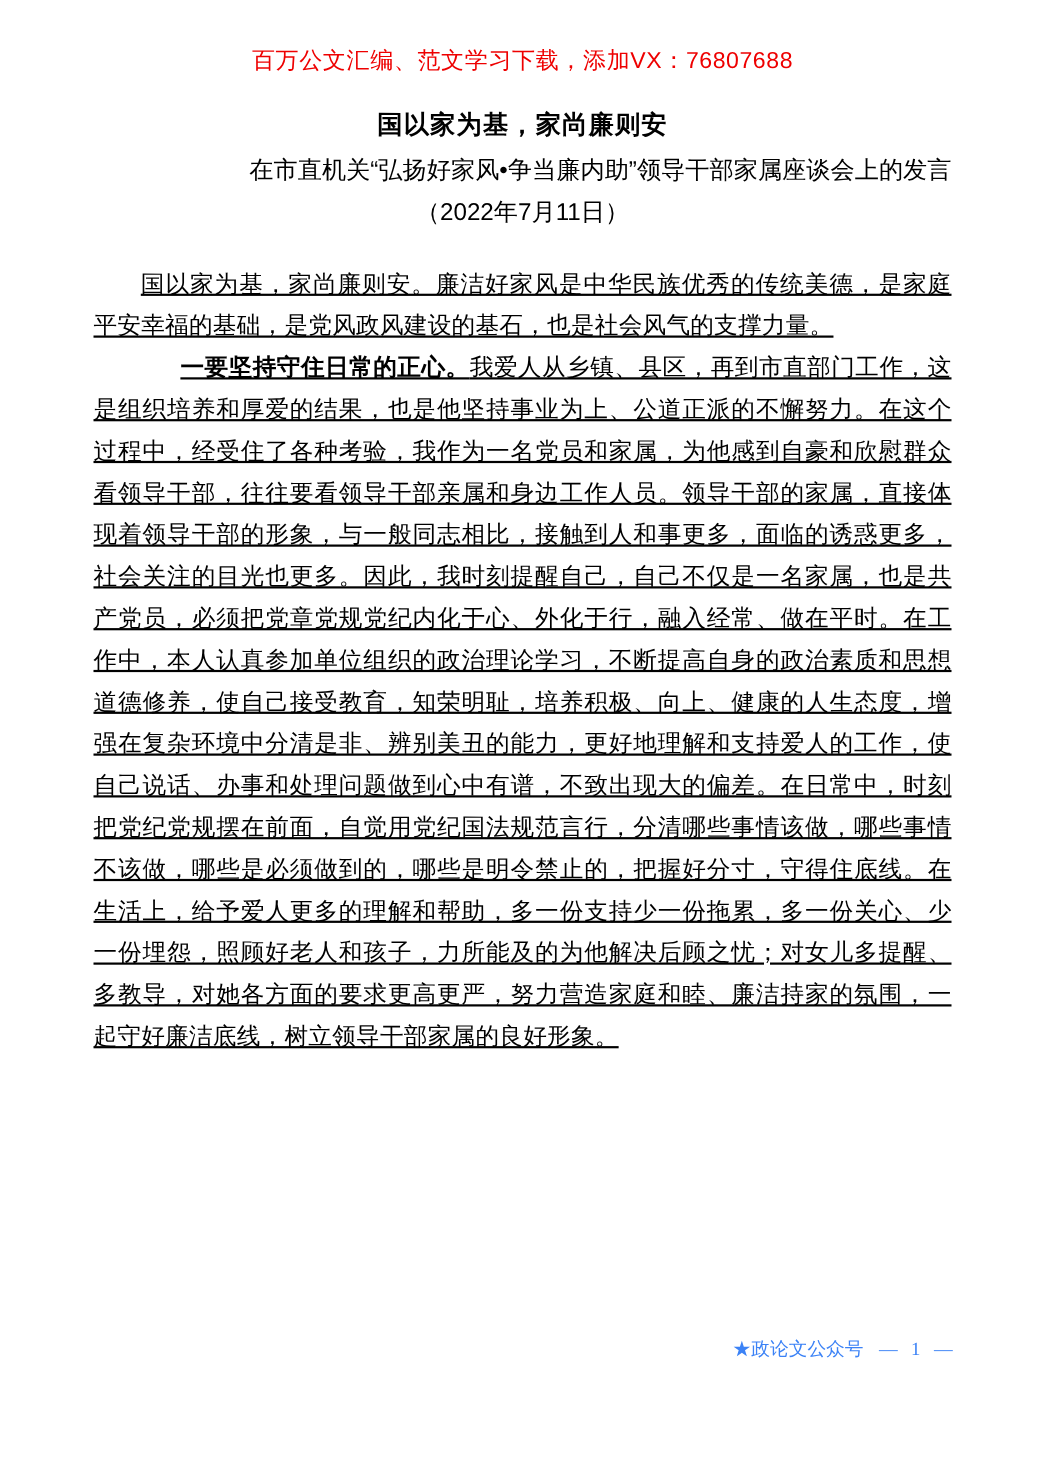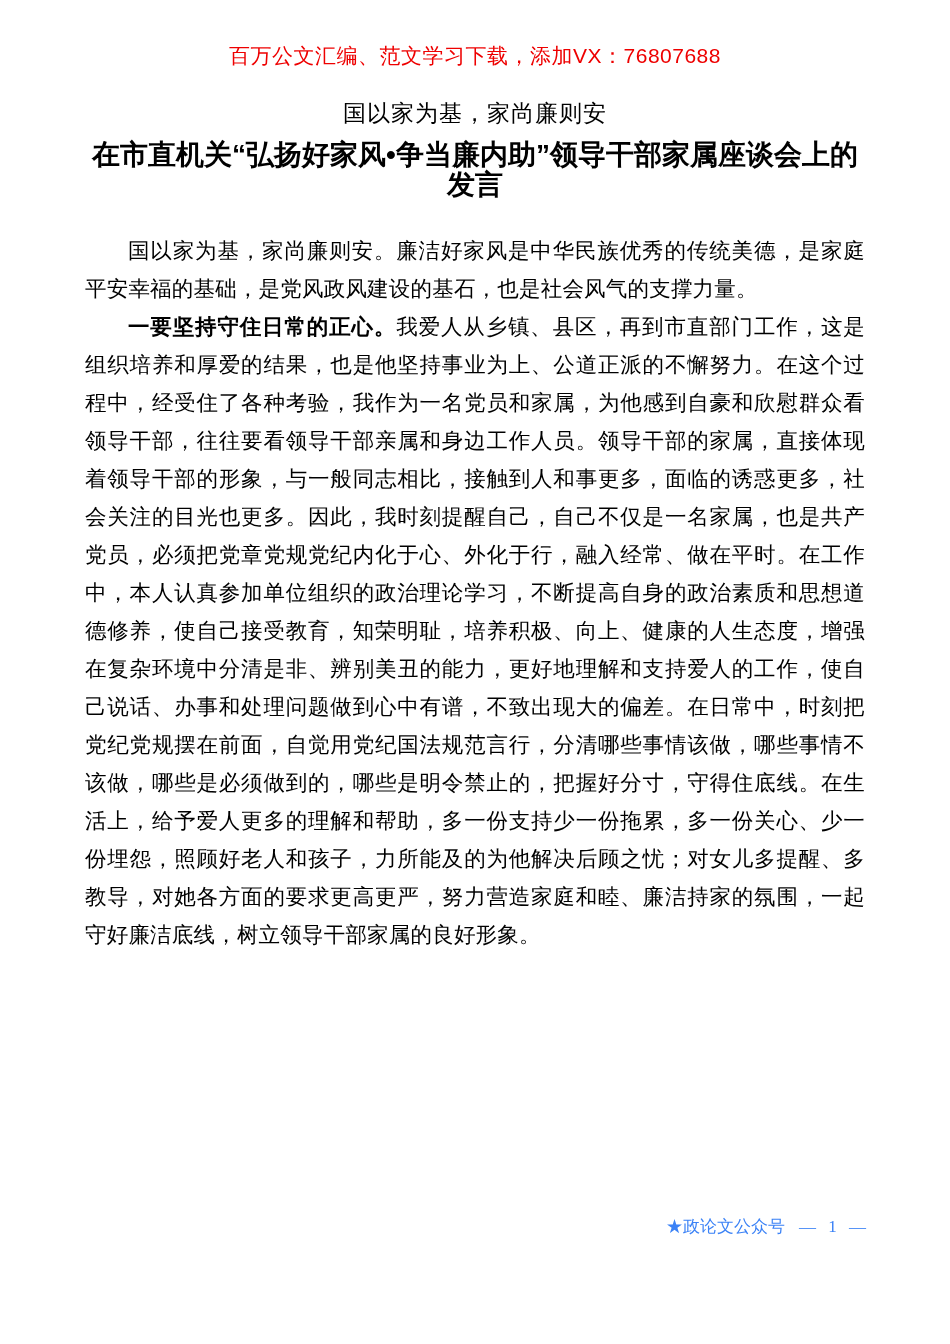--- a/index.html
+++ b/index.html
@@ -26,54 +26,57 @@
     font-size: 21px;
     line-height: 24px;
     letter-spacing: 0.5px;
   }
   .title-block {
     text-align: center;
   }
   .doc-title {
     margin: 30px 0 0 0;
     font-size: 23px;
-    font-weight: normal;
+    font-weight: bold;
     line-height: 30px;
     letter-spacing: 1px;
   }
   .doc-subtitle {
     margin: 12px 0 0 0;
-    font-size: 28px;
-    font-weight: bold;
+    font-size: 22px;
+    font-weight: normal;
     line-height: 30px;
+    text-align: right;
   }
   .doc-author {
     margin-top: 9px;
     font-size: 22px;
     line-height: 28px;
   }
   .doc-date {
     margin-top: 9px;
     font-size: 22px;
     line-height: 28px;
   }
   .doc-body {
     margin-top: 32px;
+    text-decoration: underline;
   }
   .doc-body p {
     margin: 0;
     font-size: 21.5px;
     line-height: 38px;
     text-align: justify;
     text-justify: inter-ideograph;
     text-indent: 2em;
     letter-spacing: 0.2px;
   }
   .doc-body p strong {
     font-weight: bold;
+    margin-left: 36px;
   }
   .page-footer {
     position: absolute;
     right: 80px;
     bottom: 26px;
     font-size: 17px;
     line-height: 22px;
     font-family: "Liberation Serif", serif;
     color: #3b82f6;
     white-space: nowrap;
@@ -86,20 +89,21 @@
 </head>
 <body>
 
 <div class="page">
 
   <div class="promo">百万公文汇编、范文学习下载，添加VX：76807688</div>
 
   <div class="title-block">
     <h1 class="doc-title">国以家为基，家尚廉则安</h1>
     <h2 class="doc-subtitle">在市直机关“弘扬好家风•争当廉内助”领导干部家属座谈会上的发言</h2>
+    <div class="doc-date">（2022年7月11日）</div>
   </div>
 
   <div class="doc-body">
     <p><span>国以家为基，家尚廉则安。廉洁好家风是中华民族优秀的传统美德，是家庭平安幸福的基础，是党风政风建设的基石，也是社会风气的支撑力量。</span></p>
     <p><strong>一要坚持守住日常的正心。</strong><span>我爱人从乡镇、县区，再到市直部门工作，这是组织培养和厚爱的结果，也是他坚持事业为上、公道正派的不懈努力。在这个过程中，经受住了各种考验，我作为一名党员和家属，为他感到自豪和欣慰群众看领导干部，往往要看领导干部亲属和身边工作人员。领导干部的家属，直接体现着领导干部的形象，与一般同志相比，接触到人和事更多，面临的诱惑更多，社会关注的目光也更多。因此，我时刻提醒自己，自己不仅是一名家属，也是共产党员，必须把党章党规党纪内化于心、外化于行，融入经常、做在平时。在工作中，本人认真参加单位组织的政治理论学习，不断提高自身的政治素质和思想道德修养，使自己接受教育，知荣明耻，培养积极、向上、健康的人生态度，增强在复杂环境中分清是非、辨别美丑的能力，更好地理解和支持爱人的工作，使自己说话、办事和处理问题做到心中有谱，不致出现大的偏差。在日常中，时刻把党纪党规摆在前面，自觉用党纪国法规范言行，分清哪些事情该做，哪些事情不该做，哪些是必须做到的，哪些是明令禁止的，把握好分寸，守得住底线。在生活上，给予爱人更多的理解和帮助，多一份支持少一份拖累，多一份关心、少一份埋怨，照顾好老人和孩子，力所能及的为他解决后顾之忧；对女儿多提醒、多教导，对她各方面的要求更高更严，努力营造家庭和睦、廉洁持家的氛围，一起守好廉洁底线，树立领导干部家属的良好形象。</span></p>
   </div>
 
   <div class="page-footer">
     <span class="footer-brand">★政论文公众号</span><span class="page-number">— 1 —</span>
   </div>

